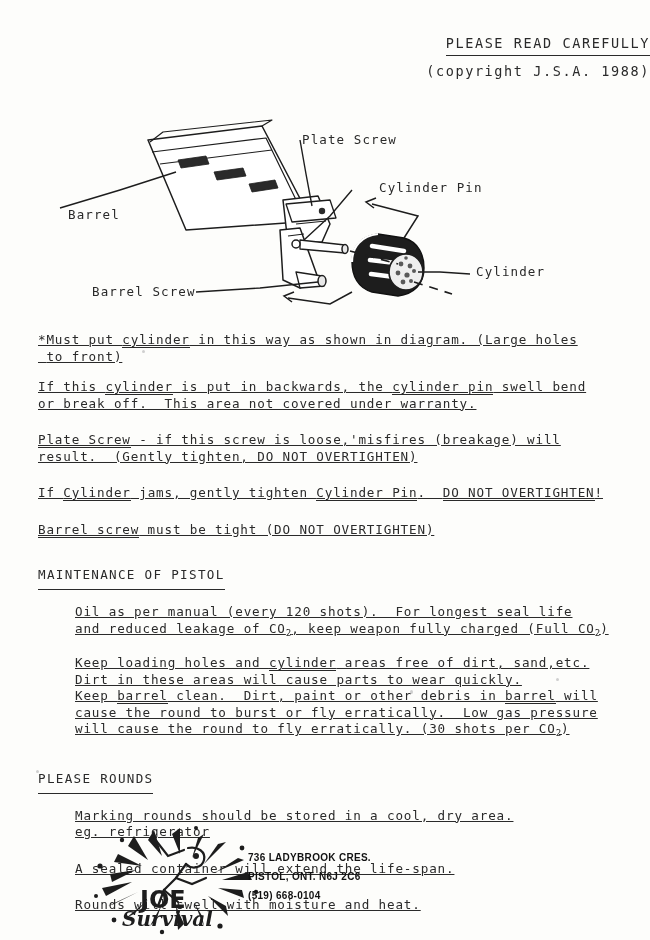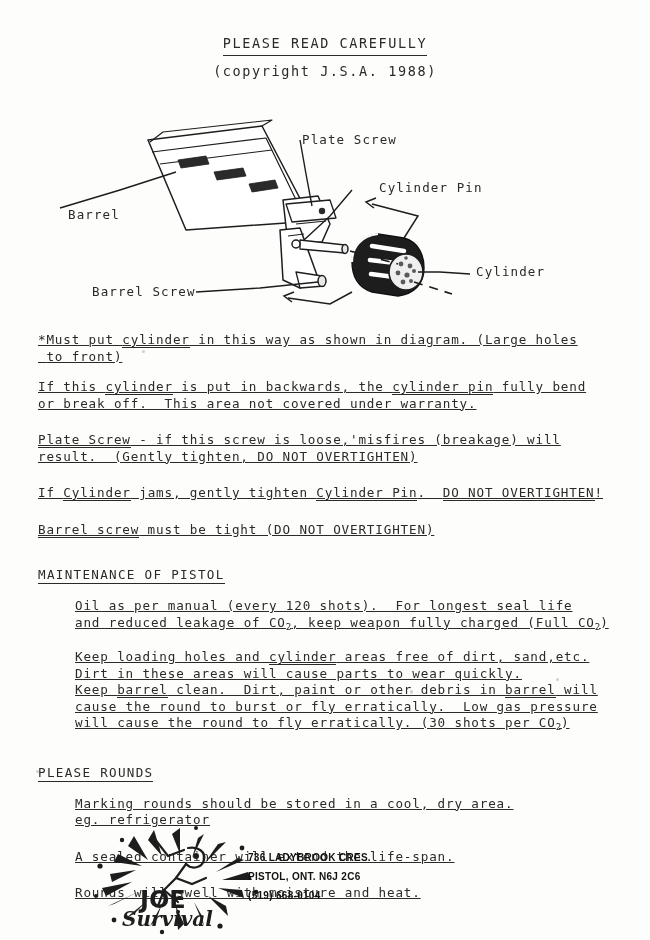--- a/index.html
+++ b/index.html
@@ -7,21 +7,21 @@
     width:650px; height:940px;
     background:#fdfdfb;
     font-family:"DejaVu Sans Mono", monospace;
     color:#2a2a2a;
     position:relative;
     overflow:hidden;
   }
   .page { position:relative; width:650px; height:940px; }
 
   
-  .title-block { position:absolute; top:32px; left:0; width:650px; text-align:center; }
+  .title-block { position:absolute; top:32px; left:0; width:650px; text-align:right; }
   .title-line {
     font-size:13.5px; letter-spacing:1.6px; line-height:22px;
     display:inline-block;
   }
   .title-line.ul { border-bottom:1.4px solid #2a2a2a; padding-bottom:1px; }
   .title-row { margin-bottom:4px; }
 
   
   .diagram { position:absolute; top:112px; left:0; width:650px; height:210px; }
   .diagram svg { display:block; }
@@ -33,21 +33,21 @@
   .body { position:absolute; top:332px; left:0; width:650px; }
   .para { font-size:12.6px; letter-spacing:0.85px; line-height:16.5px; white-space:pre-wrap;text-decoration:underline; }
   .para.margin { margin-left:38px; }
   .para.indent { margin-left:75px; }
   .gap-sm { height:14px; }
   .gap-md { height:20px; }
   .gap-lg { height:26px; }
   .u { border-bottom:1.2px solid #2a2a2a; padding-bottom:0px; }
   .heading {
     font-size:12.6px; letter-spacing:1.3px; margin-left:38px;
-    display:inline-block; border-bottom:1.3px solid #2a2a2a; padding-bottom:1px;
+    display:inline-block; border-bottom:1.3px solid #2a2a2a; padding-bottom:7px;
   }
   sub { font-size:9px; vertical-align:-3px; letter-spacing:0; }
 
   
   .footer { position:absolute; top:826px; left:0; width:650px; height:114px; }
   .logo { position:absolute; left:92px; top:0; width:170px; height:110px; }
   .addr {
     position:absolute; left:248px; top:22px;
     font-family:"Liberation Sans", sans-serif;
     font-weight:bold; font-size:10px; line-height:19px;
@@ -145,21 +145,21 @@
     <span class="dlabel" style="left:92px; top:172px;">Barrel Screw</span>
     <span class="dlabel" style="left:476px; top:152px;">Cylinder</span>
   </div>
 
   <div class="body">
 
     <div class="para margin"><span>*Must put </span><span class="u">cylinder</span><span> in this way as shown in diagram. (Large holes</span><br><span> to front)</span></div>
 
     <div class="gap-sm"></div>
 
-    <div class="para margin"><span>If this </span><span class="u">cylinder</span><span> is put in backwards, the </span><span class="u">cylinder pin</span><span> fully bend</span><br><span>or break off.  This area not covered under warranty.</span></div>
+    <div class="para margin"><span>If this </span><span class="u">cylinder</span><span> is put in backwards, the </span><span class="u">cylinder pin</span><span> swell bend</span><br><span>or break off.  This area not covered under warranty.</span></div>
 
     <div class="gap-md"></div>
 
     <div class="para margin"><span class="u">Plate Screw</span><span> - if this screw is loose,'misfires (breakage) will</span><br><span>result.  (Gently tighten, DO NOT OVERTIGHTEN)</span></div>
 
     <div class="gap-md"></div>
 
     <div class="para margin"><span>If </span><span class="u">Cylinder</span><span> jams, gently tighten </span><span class="u">Cylinder Pin</span><span>.  </span><span class="u">DO NOT OVERTIGHTEN</span><span>!</span></div>
 
     <div class="gap-md"></div>

